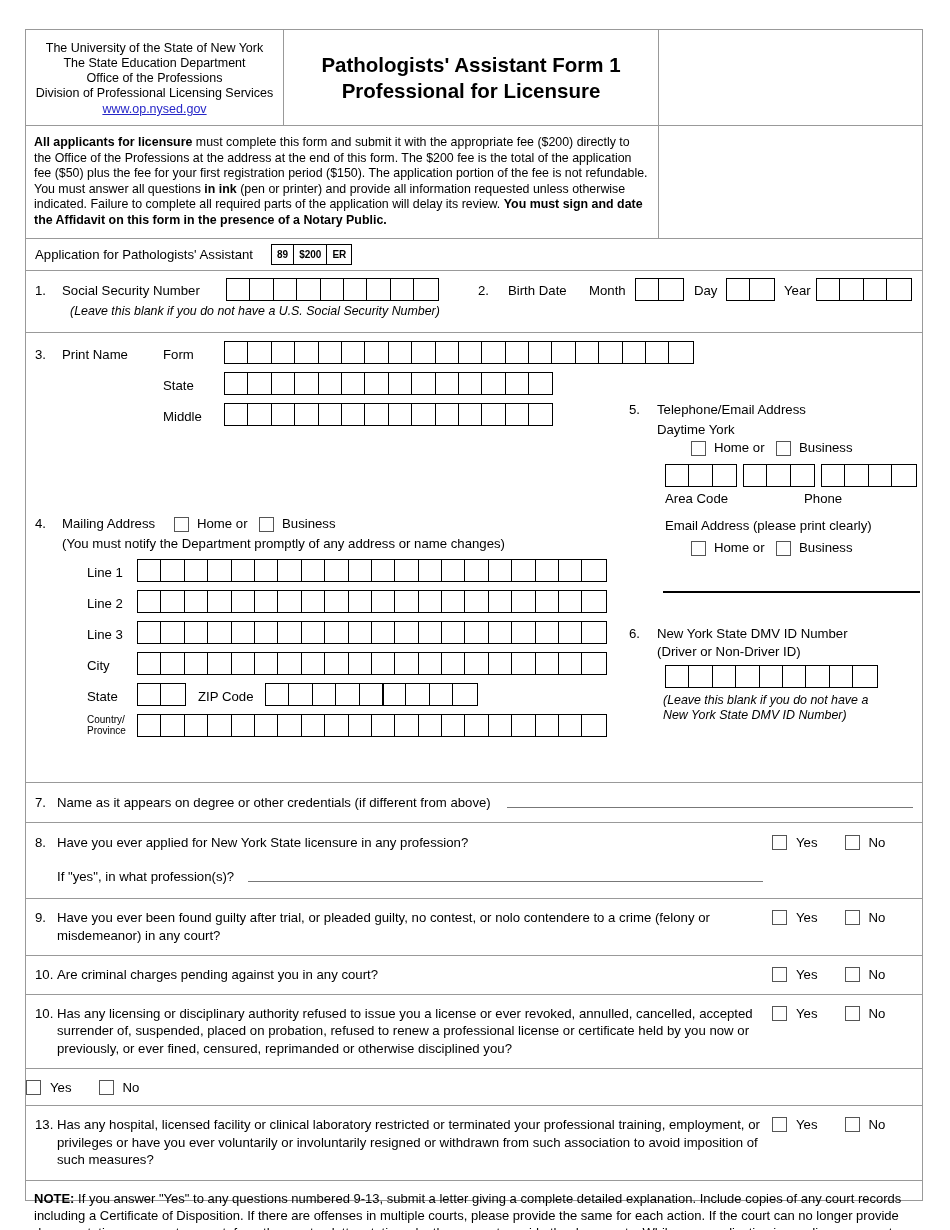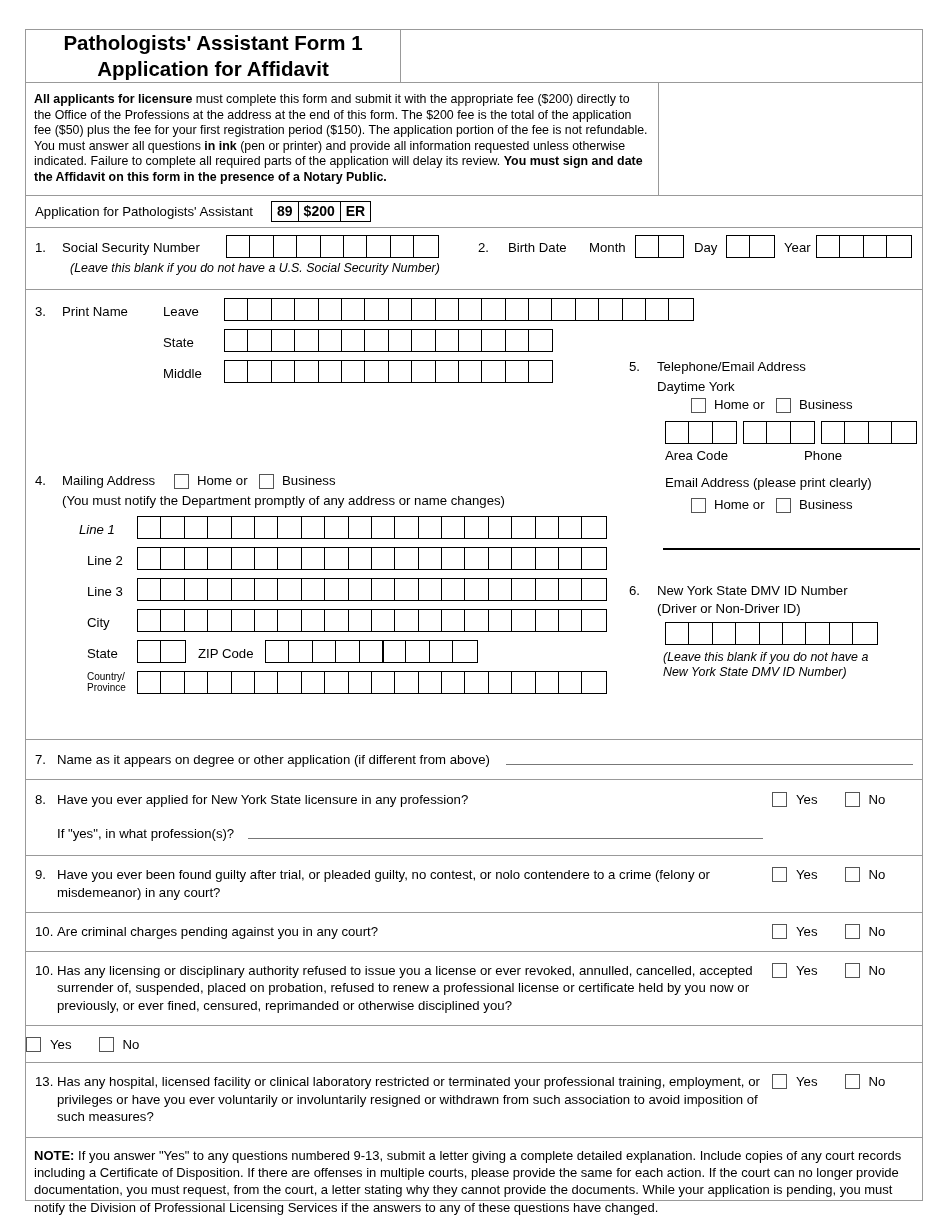--- a/index.html
+++ b/index.html
@@ -80,21 +80,21 @@
     font-size:13.2px;
   }
   .codebox{
     display:flex;
     margin-left:18px;
     border:1.6px solid #000;
   }
   .codebox span{
     display:flex;align-items:center;justify-content:center;
     height:19px;
-    font-weight:bold;font-size:14px;
+    font-weight:bold;font-size:10px;
     border-right:1.6px solid #000;
     padding:0 5px;
   }
   .codebox span:last-child{border-right:none;}
 
   
   .strip{display:flex;border:1.4px solid #000;width:max-content;}
   .strip i{
     display:block;
     border-right:1.4px solid #000;
@@ -164,23 +164,30 @@
     line-height:17.4px;
   }
   .note b{font-weight:bold;}
 </style>
 </head>
 <body>
 
 <div class="page">
 
   <div class="hdr">
+    <div class="hdr-left">
+      <div>The University of the State of New York</div>
+      <div>The State Education Department</div>
+      <div>Office of the Professions</div>
+      <div>Division of Professional Licensing Services</div>
+      <a class="lnk" href="#">www.op.nysed.gov</a>
+    </div>
     <div class="hdr-right">
       <div>Pathologists' Assistant Form 1</div>
-      <div>Application for Affidavit</div>
+      <div>Professional for Licensure</div>
     </div>
     <div class="hdr-blank"></div>
   </div>
 
   <div class="instr-row">
     <div class="instr">
       <b>All applicants for licensure</b><span> must complete this form and submit it with the appropriate fee ($200) directly to the Office of the Professions at the address at the end of this form. The $200 fee is the total of the application fee ($50) plus the fee for your first registration period ($150). The application portion of the fee is not refundable. You must answer all questions </span><b>in ink</b><span> (pen or printer) and provide all information requested unless otherwise indicated. Failure to complete all required parts of the application will delay its review. </span><b>You must sign and date the Affidavit on this form in the presence of a Notary Public.</b>
     </div>
     <div class="instr-blank"></div>
   </div>
@@ -237,21 +244,21 @@
           <i style="width: 23.4px; height: 21px;"></i>
         </div>
       </div>
   </div>
 
   <div style="position:relative;height:449px;border-bottom:1px solid #999;">
 
     <div style="position:absolute;left:9px;top:14px;" class="lbl">3.</div>
     <div style="position:absolute;left:36px;top:14px;" class="lbl">Print Name</div>
 
-    <div style="position:absolute;left:137px;top:14px;" class="lbl">Leave</div>
+    <div style="position:absolute;left:137px;top:14px;" class="lbl">Form</div>
     <div style="position:absolute;left:198px;top:8px;">
         <div class="strip">
           <i style="width: 23.4px; height: 21px;"></i>
           <i style="width: 23.4px; height: 21px;"></i>
           <i style="width: 23.4px; height: 21px;"></i>
           <i style="width: 23.4px; height: 21px;"></i>
           <i style="width: 23.4px; height: 21px;"></i>
           <i style="width: 23.4px; height: 21px;"></i>
           <i style="width: 23.4px; height: 21px;"></i>
           <i style="width: 23.4px; height: 21px;"></i>
@@ -312,21 +319,21 @@
 
 
     <div style="position:absolute;left:9px;top:183px;" class="lbl">4.</div>
     <div style="position:absolute;left:36px;top:183px;" class="lbl">Mailing Address</div>
     <span class="cbx" style="position:absolute;left:148px;top:184px;"></span>
     <div style="position:absolute;left:171px;top:183px;" class="lbl">Home or</div>
     <span class="cbx" style="position:absolute;left:233px;top:184px;"></span>
     <div style="position:absolute;left:256px;top:183px;" class="lbl">Business</div>
     <div style="position:absolute;left:36px;top:203px;" class="lbl">(You must notify the Department promptly of any address or name changes)</div>
 
-    <div style="position:absolute;left:53px;top:232px;font-style:italic;" class="lbl">Line 1</div>
+    <div style="position:absolute;left:61px;top:232px;" class="lbl">Line 1</div>
     <div style="position:absolute;left:111px;top:226px;">
         <div class="strip">
           <i style="width: 23.4px; height: 21px;"></i>
           <i style="width: 23.4px; height: 21px;"></i>
           <i style="width: 23.4px; height: 21px;"></i>
           <i style="width: 23.4px; height: 21px;"></i>
           <i style="width: 23.4px; height: 21px;"></i>
           <i style="width: 23.4px; height: 21px;"></i>
           <i style="width: 23.4px; height: 21px;"></i>
           <i style="width: 23.4px; height: 21px;"></i>
@@ -537,21 +544,21 @@
       </div>
     <div style="position:absolute;left:637px;top:360px;" class="ital">(Leave this blank if you do not have a</div>
     <div style="position:absolute;left:637px;top:375px;" class="ital">New York State DMV ID Number)</div>
   </div>
 
   <div>
 
     <div class="qrow" style="border-top:none;padding:11px 0 11px 0;">
       <div class="qtext">
         <span class="num">7.</span>
-        <span>Name as it appears on degree or other application (if different from above)</span>
+        <span>Name as it appears on degree or other credentials (if different from above)</span>
         <span class="uline" style="margin-left:16px;margin-right:9px;"></span>
       </div>
     </div>
 
     <div class="qrow" style="padding:11px 0 13px 0;">
       <div class="qtext" style="flex-direction:column;">
         <div style="display:flex;">
           <span class="num">8.</span>
           <span>Have you ever applied for New York State licensure in any profession?</span>
         </div>

